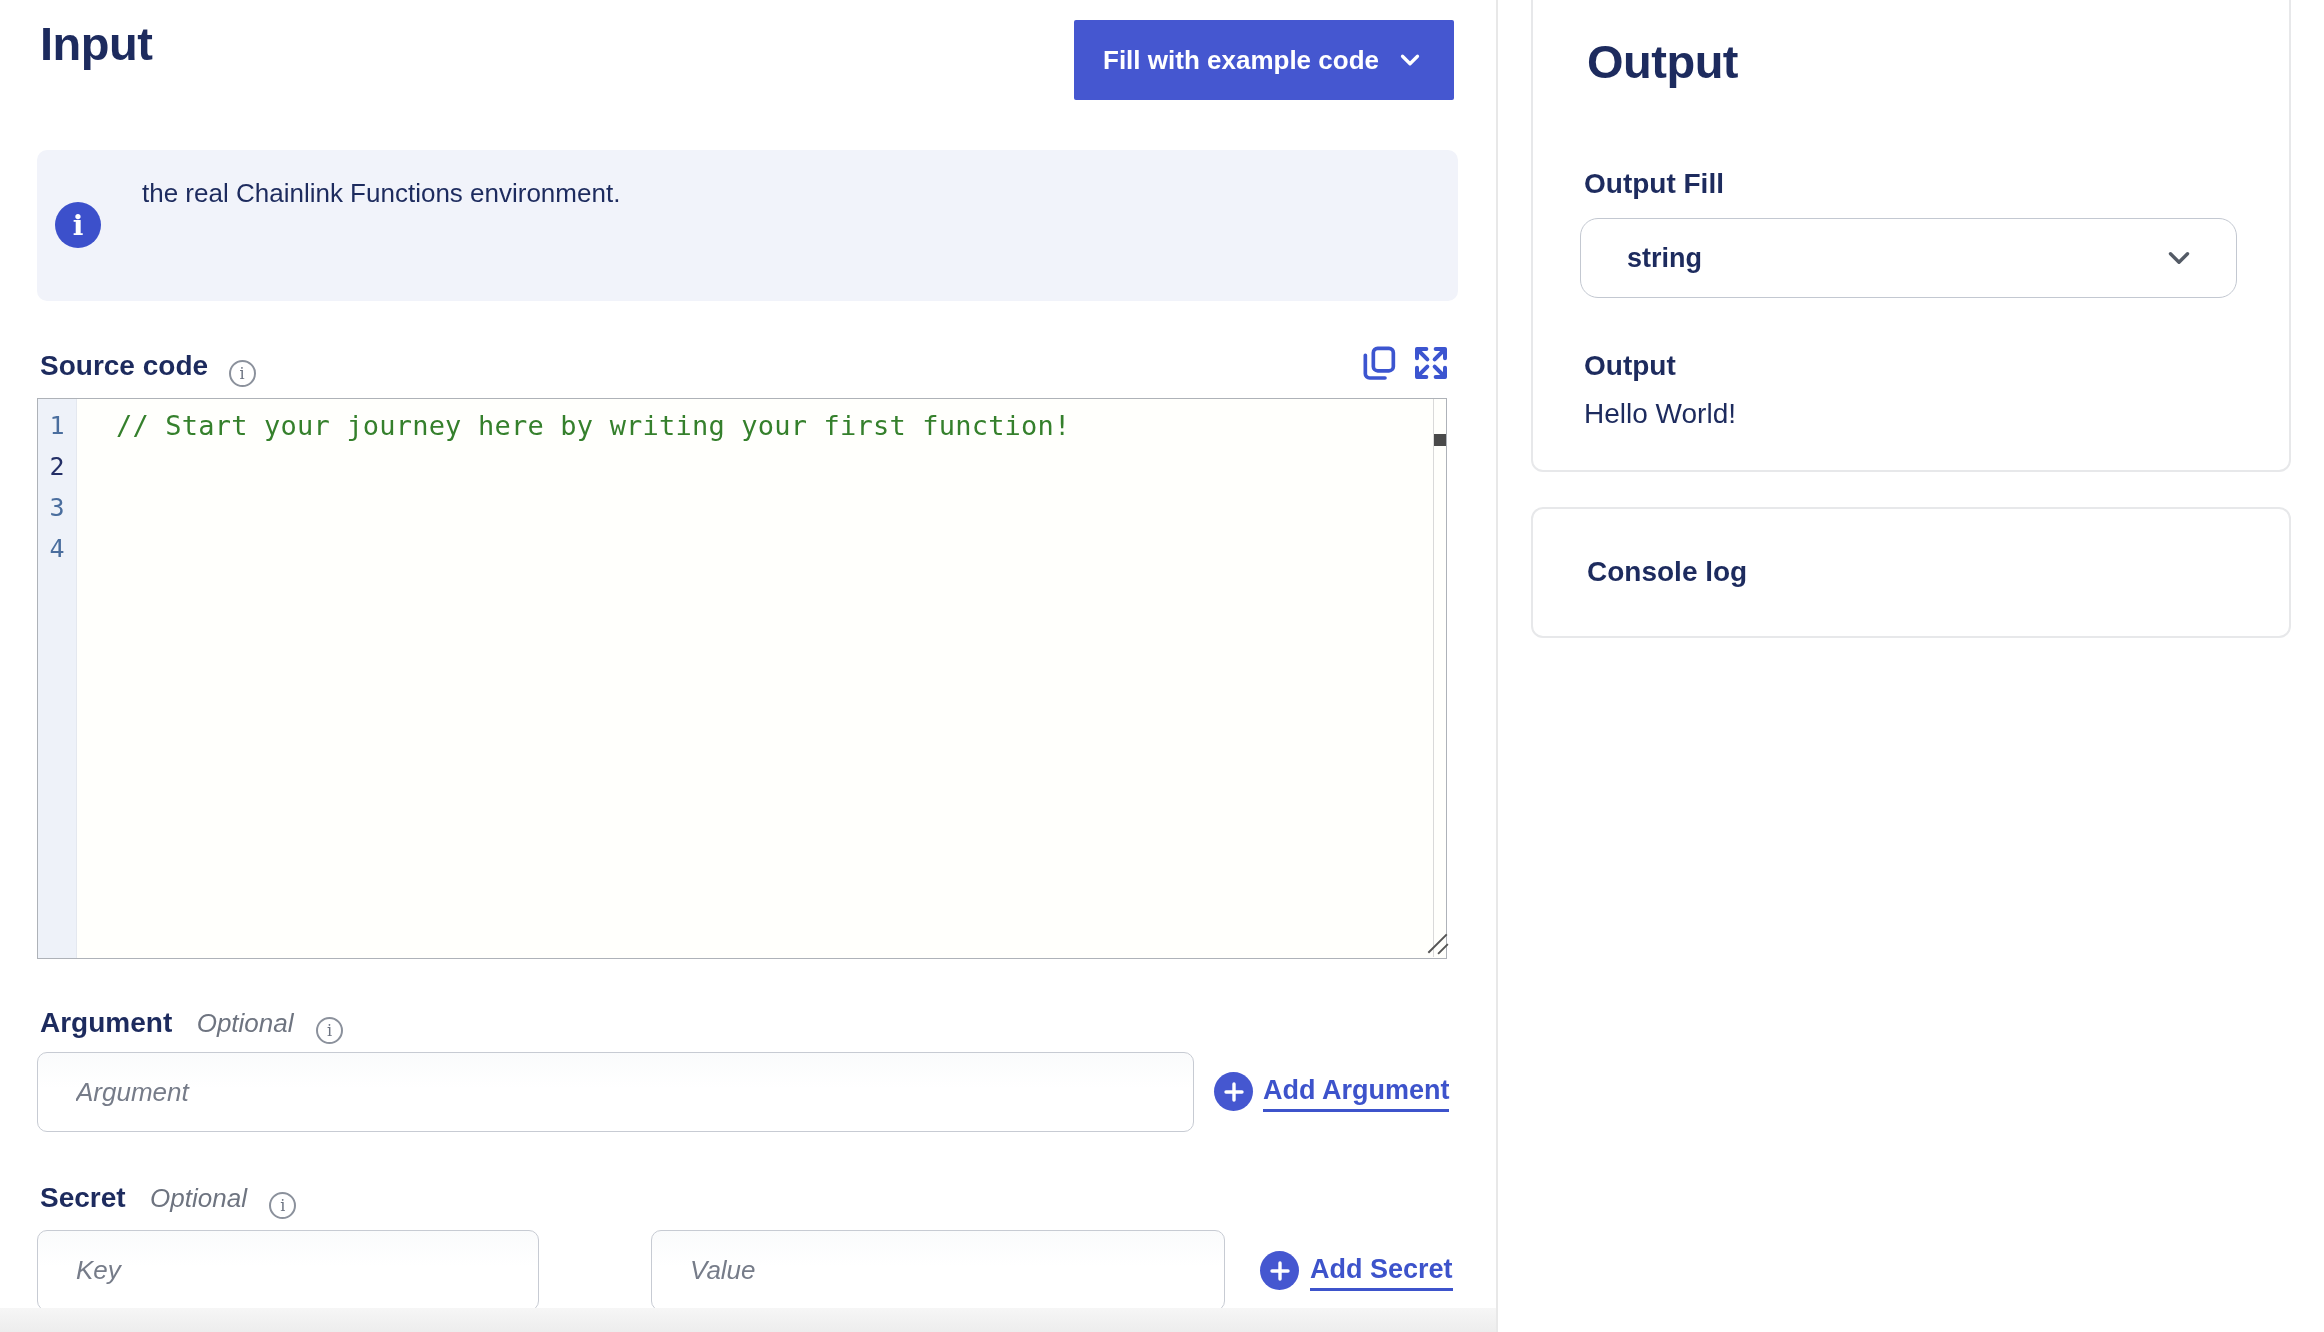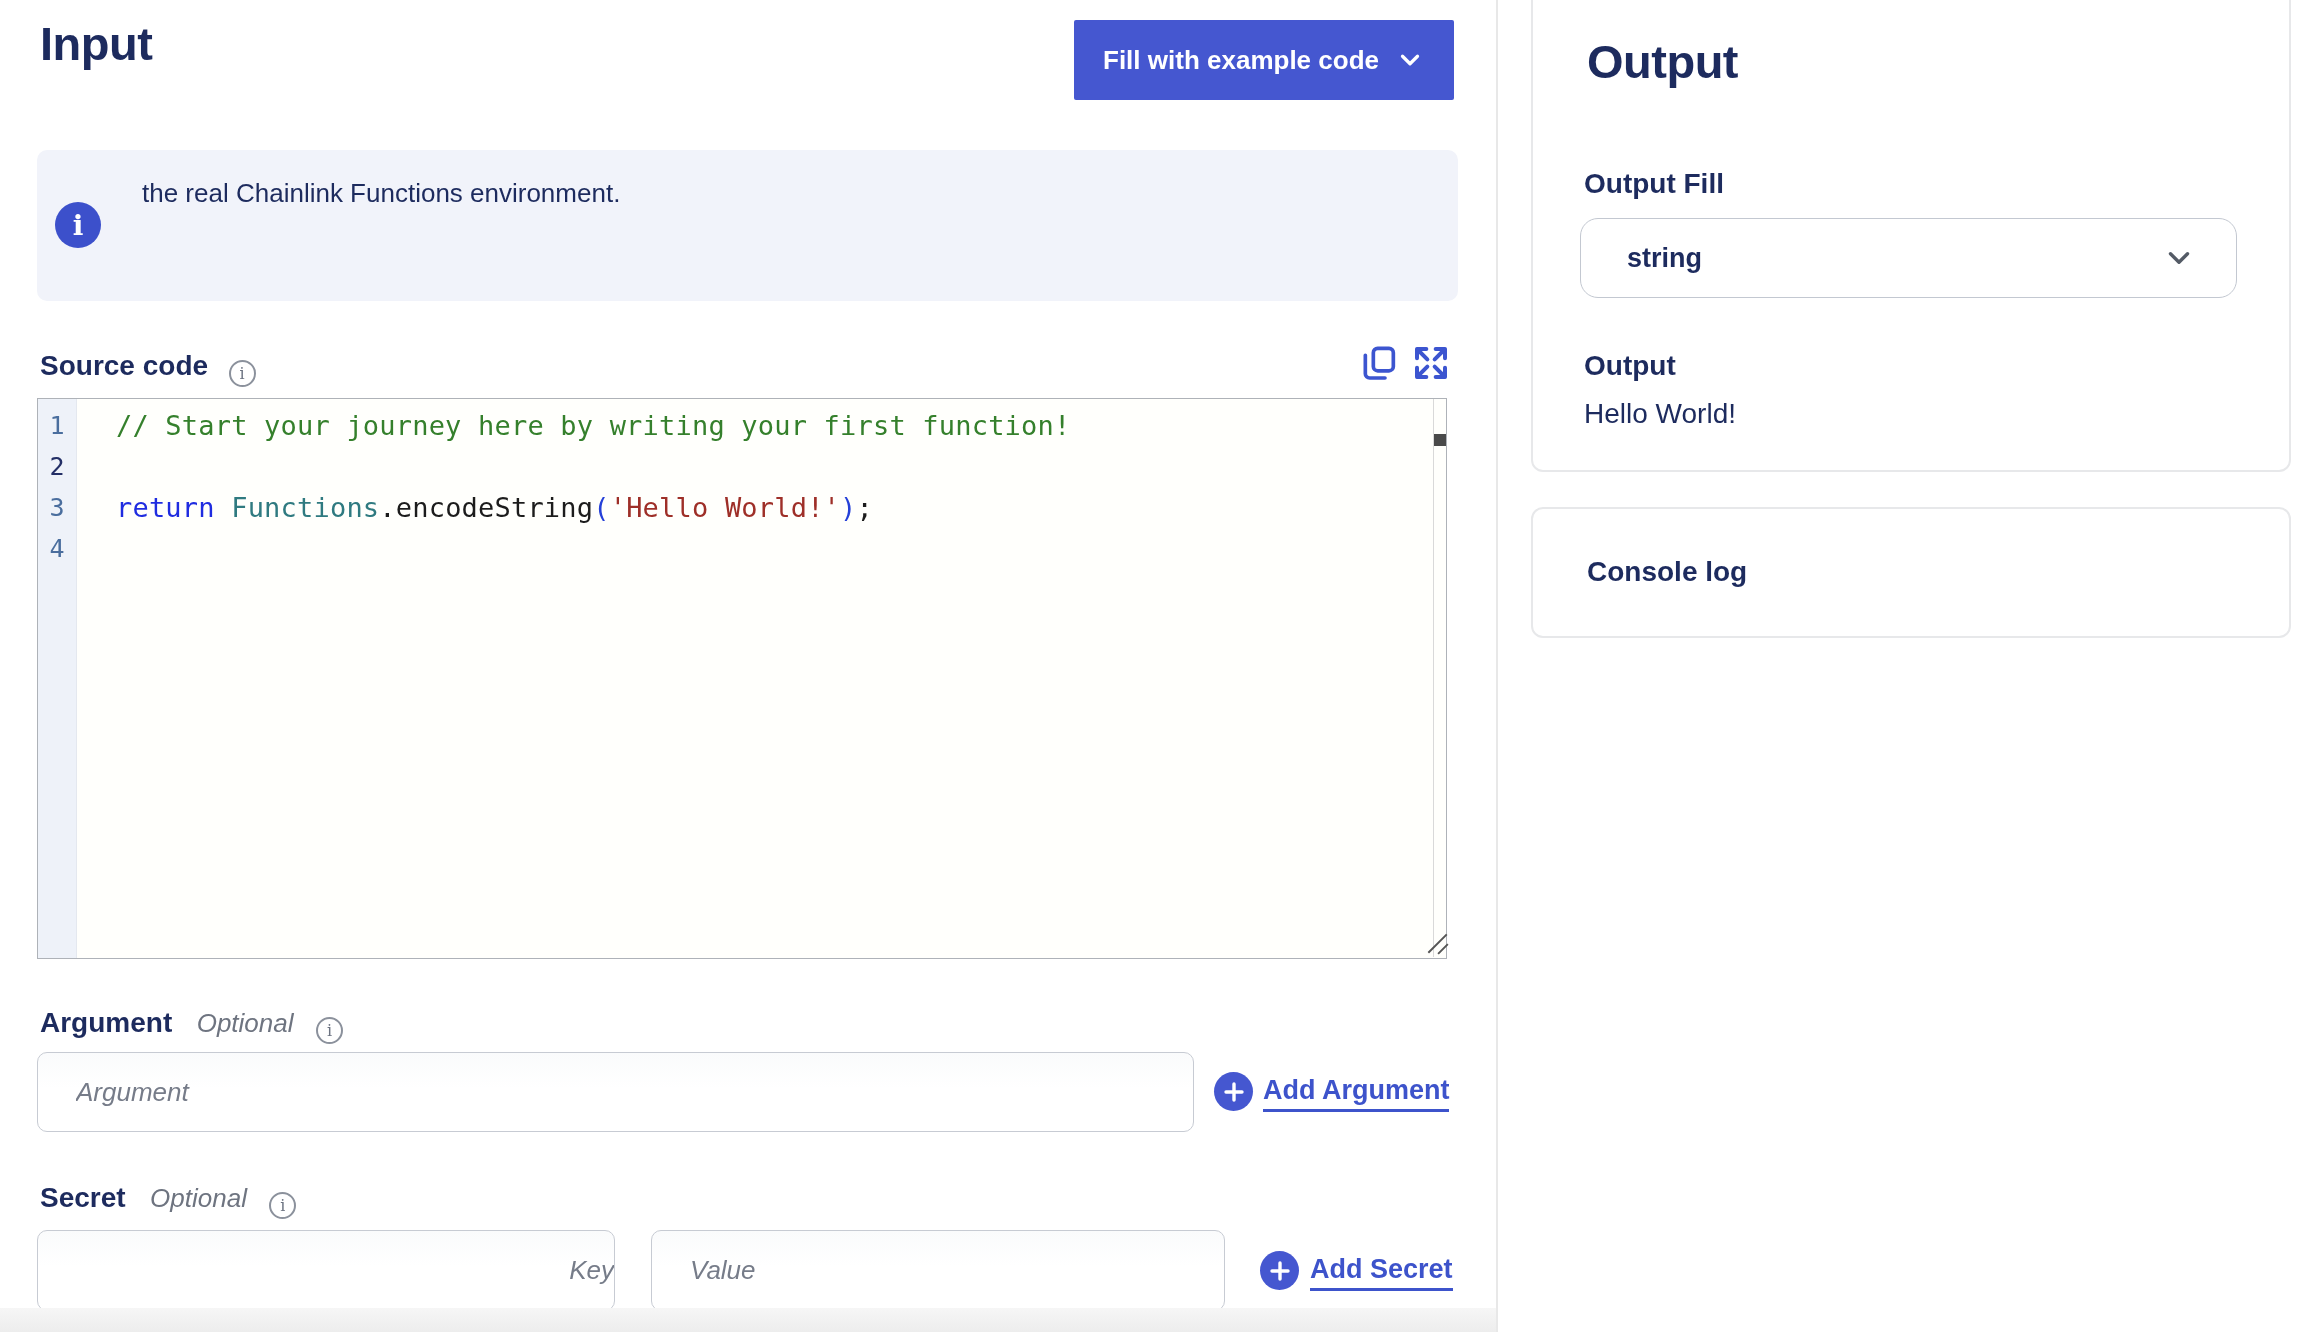--- a/index.html
+++ b/index.html
@@ -115,21 +115,20 @@
 <div class="abs editor">
   <div class="gutter">
     <div class="ln">1</div>
     <div class="ln active">2</div>
     <div class="ln">3</div>
     <div class="ln">4</div>
   </div>
   <div class="code-area">
     <div class="code-line"><span class="tok-comment">// Start your journey here by writing your first function!</span></div>
     <div class="code-line"></div>
-    <div class="code-line"><span class="tok-keyword">return</span><span class="tok-plain"> </span><span class="tok-type">Functions</span><span class="tok-plain">.encodeString</span><span class="tok-paren">(</span><span class="tok-string">'Hello World!'</span><span class="tok-paren">)</span><span class="tok-plain">;</span></div>
     <div class="code-line"></div>
   </div>
 </div>
 <div class="abs vtrack"></div>
 <div class="abs vthumb"></div>
 <svg class="abs" style="left:1424px;top:930px;" width="26" height="26" viewBox="0 0 24 24">
   <path d="M4 21L21 4 M13 22L22 13" stroke="#555" stroke-width="1.8" fill="none"></path>
 </svg>
 
 <div class="abs" style="left:40px;top:1007px;">
@@ -143,21 +142,21 @@
     <path d="M12 4v16M4 12h16" stroke="#fff" stroke-width="3.4" stroke-linecap="round"></path>
   </svg>
 </div>
 <a class="abs add-link" style="left:1263px;top:1075px;">Add Argument</a>
 
 <div class="abs" style="left:40px;top:1182px;">
   <span class="section-label">Secret</span>
   <span class="optional" style="margin-left:20px;">Optional</span>
   <span class="info-circle" style="margin-left:18px;">i</span>
 </div>
-<input class="abs field" style="left: 37px; top: 1230px; width: 578px; height: 81px; text-align: right;" placeholder="Key">
+<input class="abs field" style="left: 37px; top: 1230px; width: 502px; height: 81px;" placeholder="Key">
 <input class="abs field" style="left: 651px; top: 1230px; width: 574px; height: 81px;" placeholder="Value">
 <div class="abs plus-circle" style="left:1260px;top:1251px;">
   <svg width="24" height="24" viewBox="0 0 24 24">
     <path d="M12 4v16M4 12h16" stroke="#fff" stroke-width="3.4" stroke-linecap="round"></path>
   </svg>
 </div>
 <a class="abs add-link" style="left:1310px;top:1254px;">Add Secret</a>
 
 <div class="abs hscroll"></div>
 

